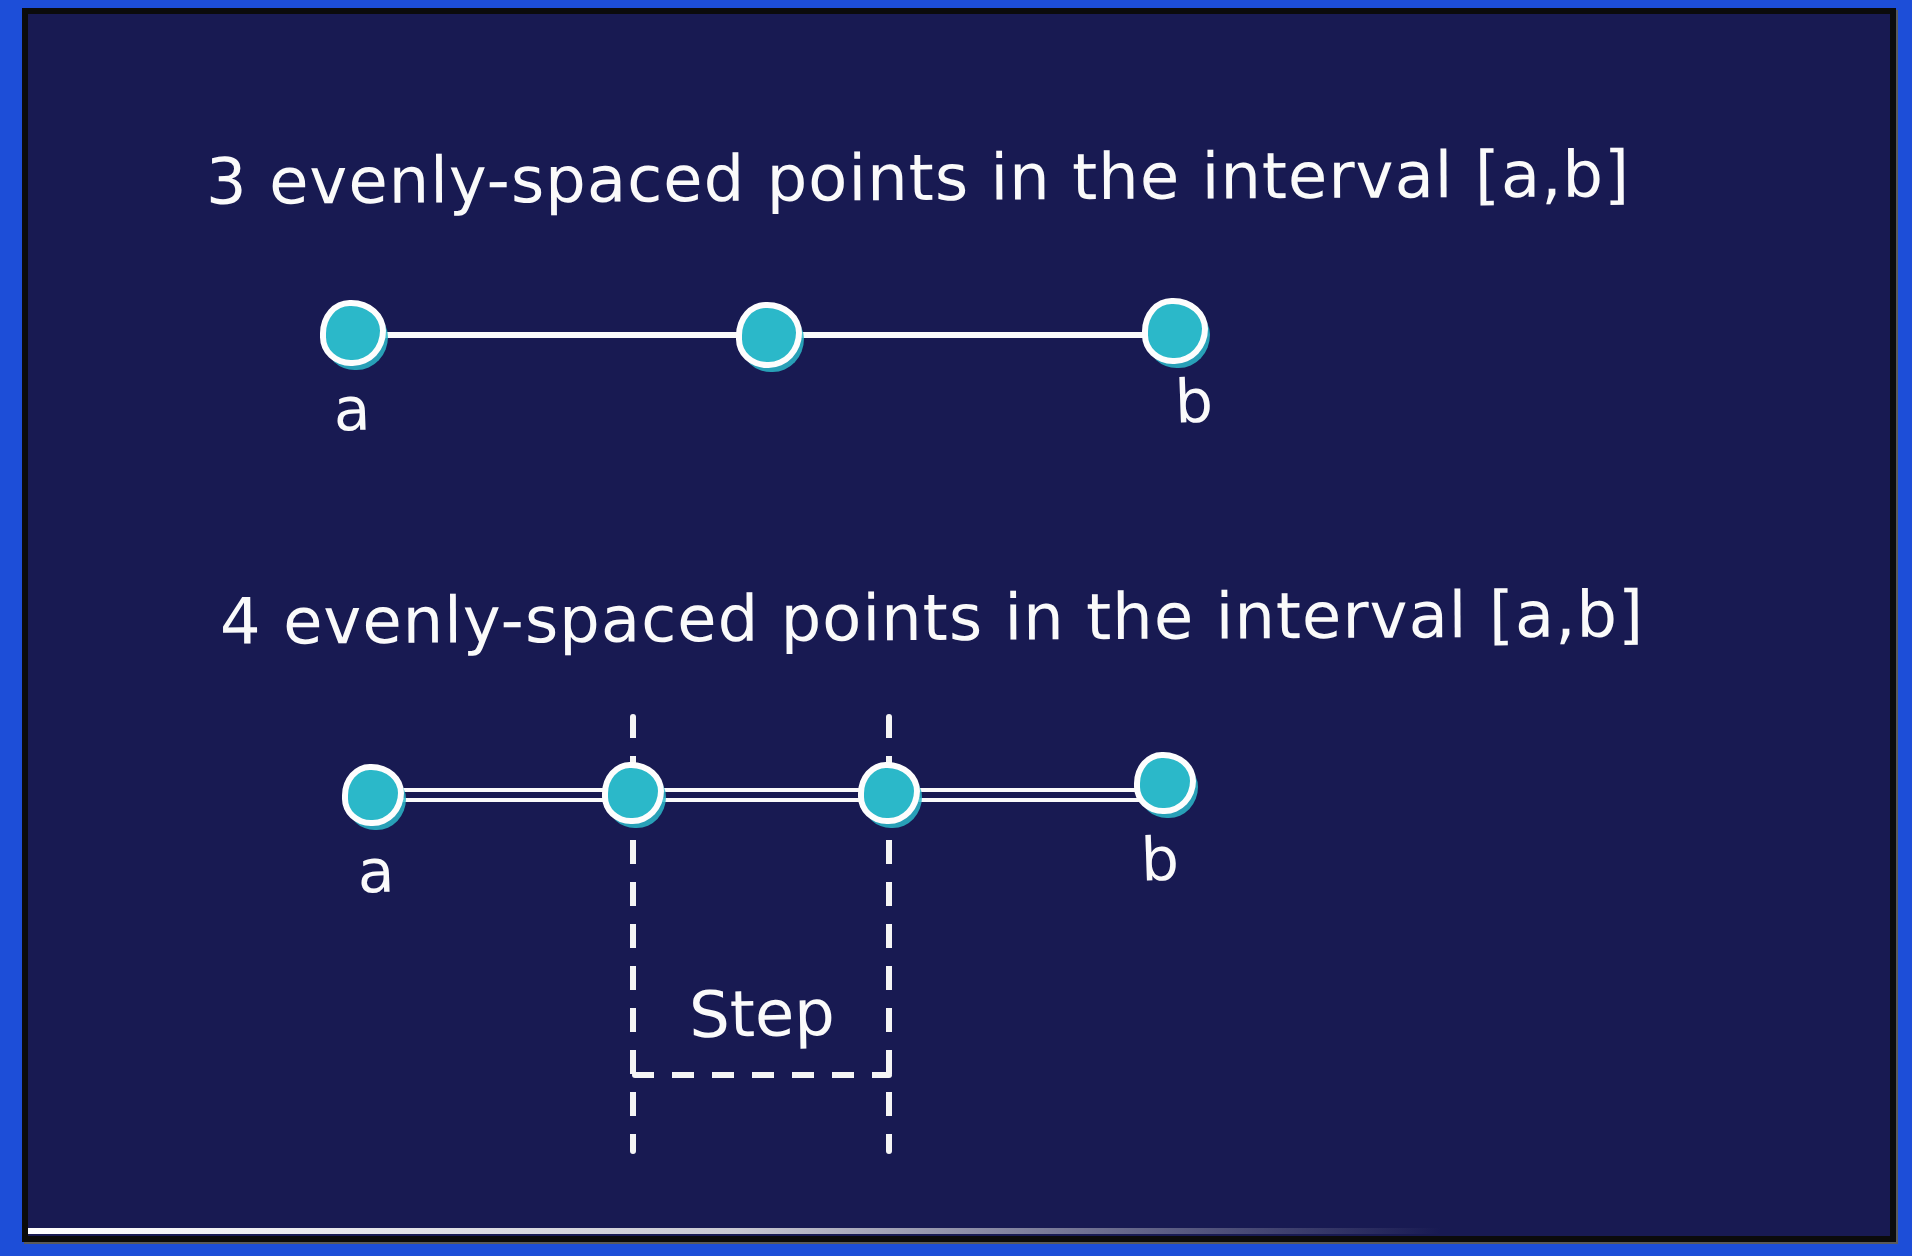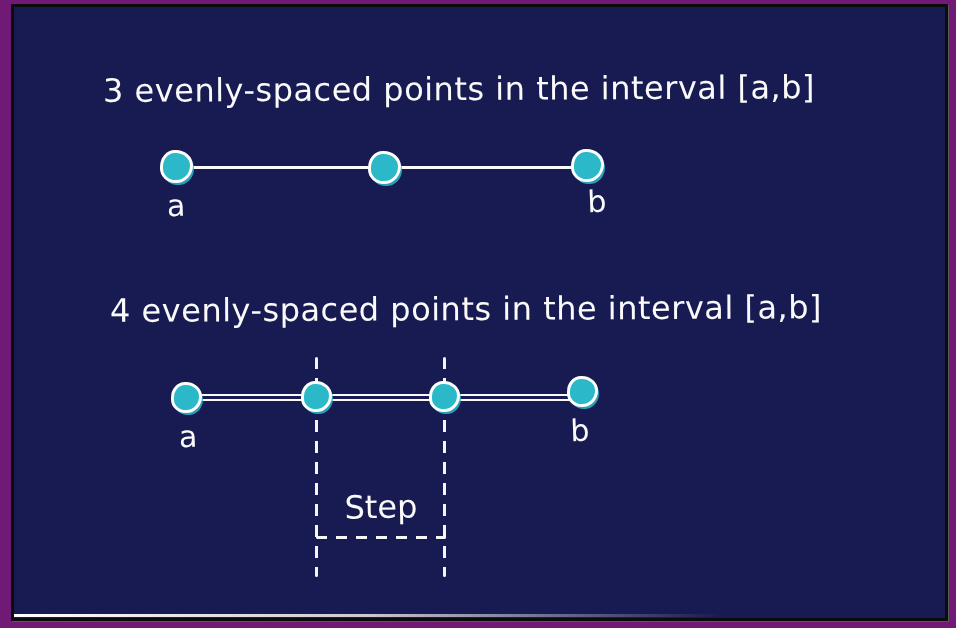--- a/index.html
+++ b/index.html
@@ -4,21 +4,21 @@
 <style>
   html,body{margin:0;padding:0;}
   body{
     background:#ffffff;
     font-family:"DejaVu Sans","Liberation Sans",sans-serif;
     -webkit-font-smoothing:antialiased;
   }
   .page{
     position:relative;
     width:956px;height:628px;
-    background:#701a75;
+    background:#1d4ed8;
     overflow:hidden;
   }
   .board{
     position:absolute;
     left:11px;top:4px;
     width:937px;height:617px;
     box-sizing:border-box;
     background:#181a52;
     border:3px solid #0b0b0b;
     box-shadow:1px 1px 0 #5a5a5a;

